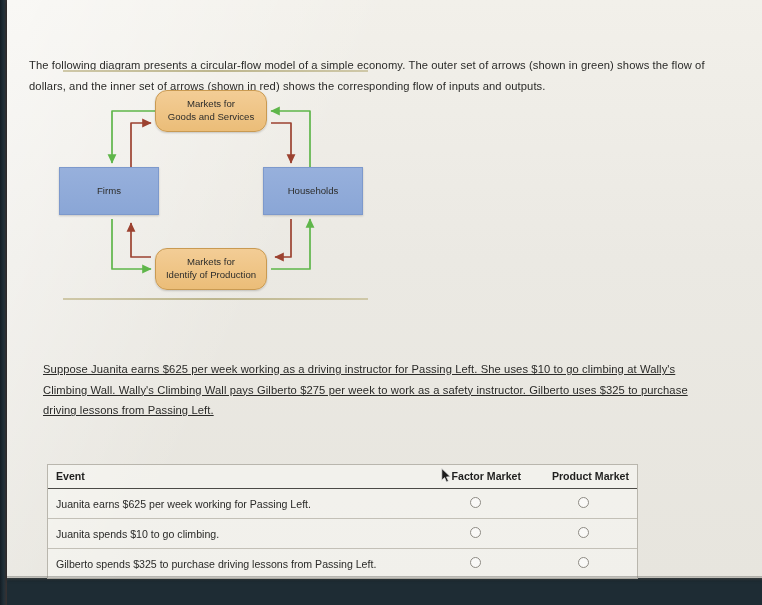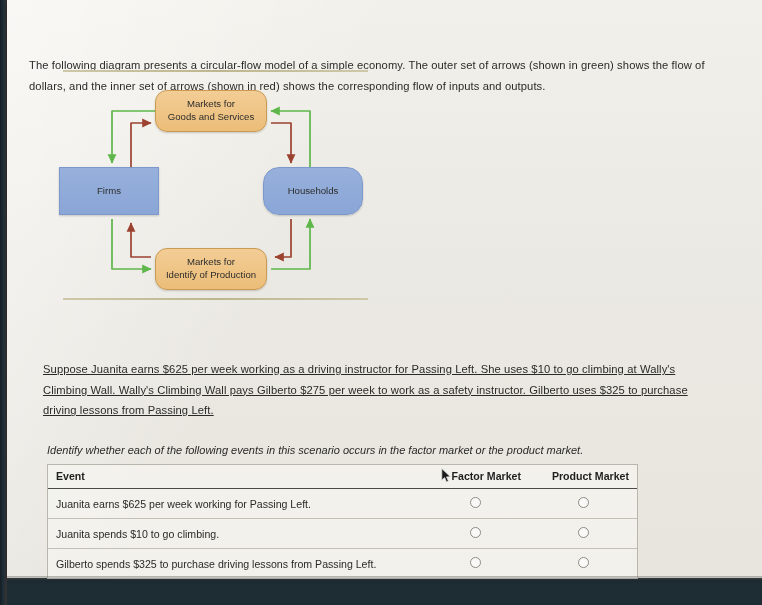--- a/index.html
+++ b/index.html
@@ -86,21 +86,21 @@
     box-shadow: 0 1px 2px rgba(0,0,0,.18);
   }
   .node-agent {
     background: linear-gradient(to bottom,#97b0dc,#8aa6d6);
     border: 1px solid #7d99cc;
     box-shadow: 0 1px 2px rgba(0,0,0,.18);
   }
   #node-goods      { left: 100px; top: 26px;  width: 112px; height: 42px; }
   #node-factors    { left: 100px; top: 184px; width: 112px; height: 42px; }
   #node-firms      { left: 4px;   top: 103px; width: 100px; height: 48px; }
-  #node-households { left: 208px; top: 103px; width: 100px; height: 48px; border-radius: 16px; }
+  #node-households { left: 208px; top: 103px; width: 100px; height: 48px; }
 
   #arrows { position: absolute; left: 0; top: 0; width: 316px; height: 240px; }
 
   
   #sentence {
     position: absolute;
     left: 34px; top: 345px;
     width: 640px;
     font-size: 11.2px;
     color: #2a2a28;
@@ -254,21 +254,20 @@
       </div>
 
       <div class="node node-agent" id="node-households">
         <span>Households</span>
       </div>
     </div>
 
 
     <div id="para" class="txt">Suppose Juanita earns $625 per week working as a driving instructor for Passing Left. She uses $10 to go climbing at Wally's Climbing Wall. Wally's Climbing Wall pays Gilberto $275 per week to work as a safety instructor. Gilberto uses $325 to purchase driving lessons from Passing Left.</div>
 
-    <div id="prompt">Identify whether each of the following events in this scenario occurs in the factor market or the product market.</div>
 
     <div id="table-wrap">
       <table>
         <thead>
           <tr>
             <th>Event</th>
             <th class="col-opt">Factor Market</th>
             <th class="col-opt">Product Market</th>
           </tr>
         </thead>

